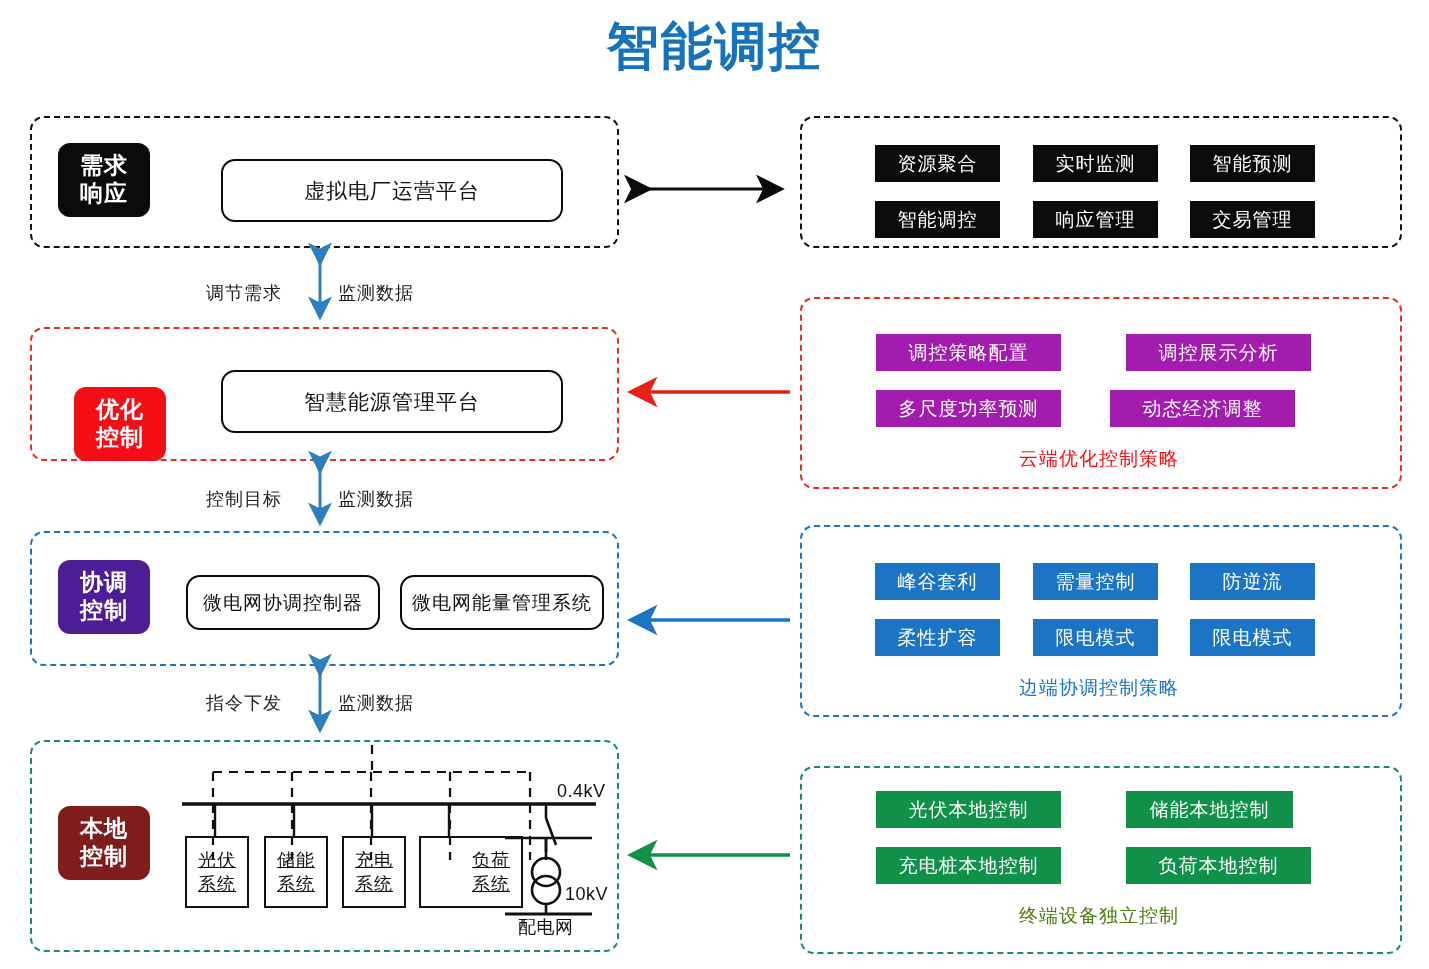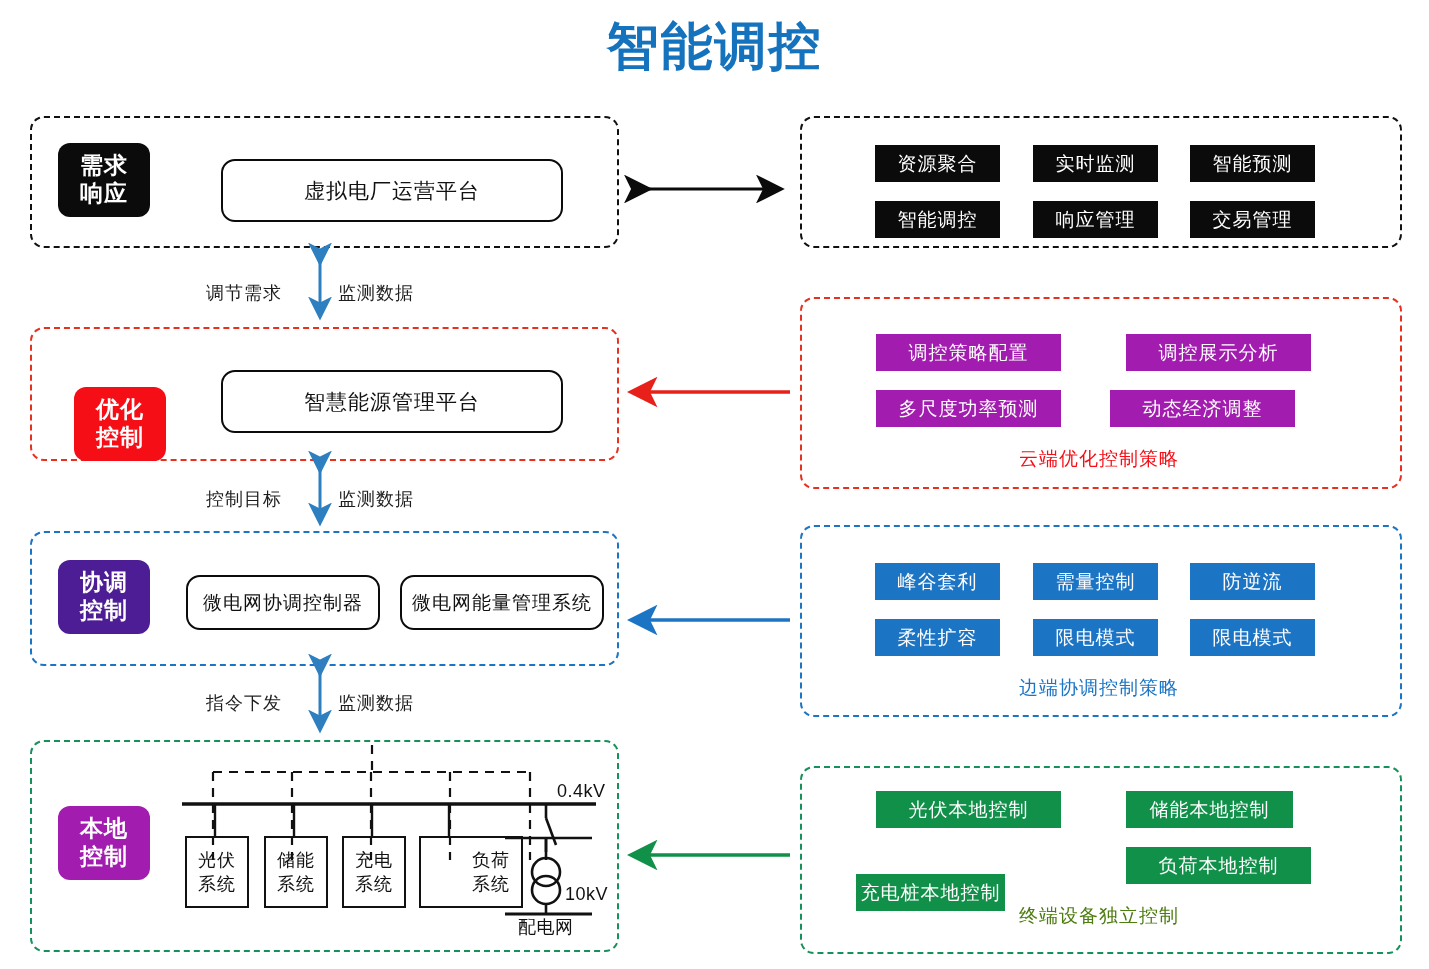--- a/index.html
+++ b/index.html
@@ -26,21 +26,21 @@
 
   
   .badge{
     position:absolute;width:92px;height:74px;border-radius:12px;
     display:flex;flex-direction:column;align-items:center;justify-content:center;
     color:#ffffff;font-size:23px;font-weight:bold;line-height:28px;letter-spacing:1px;
   }
   .badge.black{background:#0B0B0B;}
   .badge.red{background:#F50E16;}
   .badge.blue{background:#4c1d95;}
-  .badge.green{background:#a21caf;}
+  .badge.green{background:#7f1d1d;}
   .badge span{display:block;font-family:Liberation Serif, serif;}
 
   
   .pill{
     position:absolute;border:2.2px solid #0B0B0B;border-radius:14px;background:#fff;
     display:flex;align-items:center;justify-content:center;
     font-size:21px;color:#111;letter-spacing:1px;
   }
 
   
@@ -61,21 +61,21 @@
   
   .conn-label{position:absolute;font-size:18px;color:#1d1d1d;letter-spacing:1px;white-space:nowrap;}
 
   
   .overlay{position:absolute;left:0;top:0;width:1429px;height:969px;pointer-events:none;}
 
   
   .dev{
     position:absolute;border:2px solid #111;background:#fff;
     display:flex;flex-direction:column;align-items:center;justify-content:center;
-    font-size:18px;line-height:24px;color:#111;letter-spacing:1px;
+    font-size:18px;line-height:24px;color:#111;letter-spacing:1px;text-decoration:underline;
   }
   .kv{position:absolute;font-size:18px;color:#111;letter-spacing:.5px;}
 </style>
 </head>
 <body>
 
 <div class="page">
 
   <div class="title">智能调控</div>
 
@@ -170,21 +170,21 @@
   </div>
 
   <div class="kv" style="left:557px;top:781px;">0.4kV</div>
   <div class="kv" style="left:565px;top:884px;">10kV</div>
   <div class="kv" style="left:518px;top:915px;">配电网</div>
 
   <div class="panel green" style="left:800px;top:766px;width:598px;height:184px;"></div>
 
   <div class="chip green" style="left:876px;top:791px;width:185px;height:37px;">光伏本地控制</div>
   <div class="chip green" style="left:1126px;top:791px;width:167px;height:37px;">储能本地控制</div>
-  <div class="chip green" style="left:856px;top:847px;width:149px;height:37px;margin-top:27px;">充电桩本地控制</div>
+  <div class="chip green" style="left:876px;top:847px;width:185px;height:37px;">充电桩本地控制</div>
   <div class="chip green" style="left:1126px;top:847px;width:185px;height:37px;">负荷本地控制</div>
 
   <div class="caption green" style="left:800px;top:903px;width:598px;">终端设备独立控制</div>
 
   <svg class="overlay" viewBox="0 0 1429 969">
     <defs>
       <marker id="ah-black-r" markerWidth="9" markerHeight="9" refX="7.5" refY="4.5" orient="auto">
         <path d="M0,0 L9,4.5 L0,9 L2.2,4.5 Z" fill="#0B0B0B"></path>
       </marker>
       <marker id="ah-black-l" markerWidth="9" markerHeight="9" refX="7.5" refY="4.5" orient="auto">

